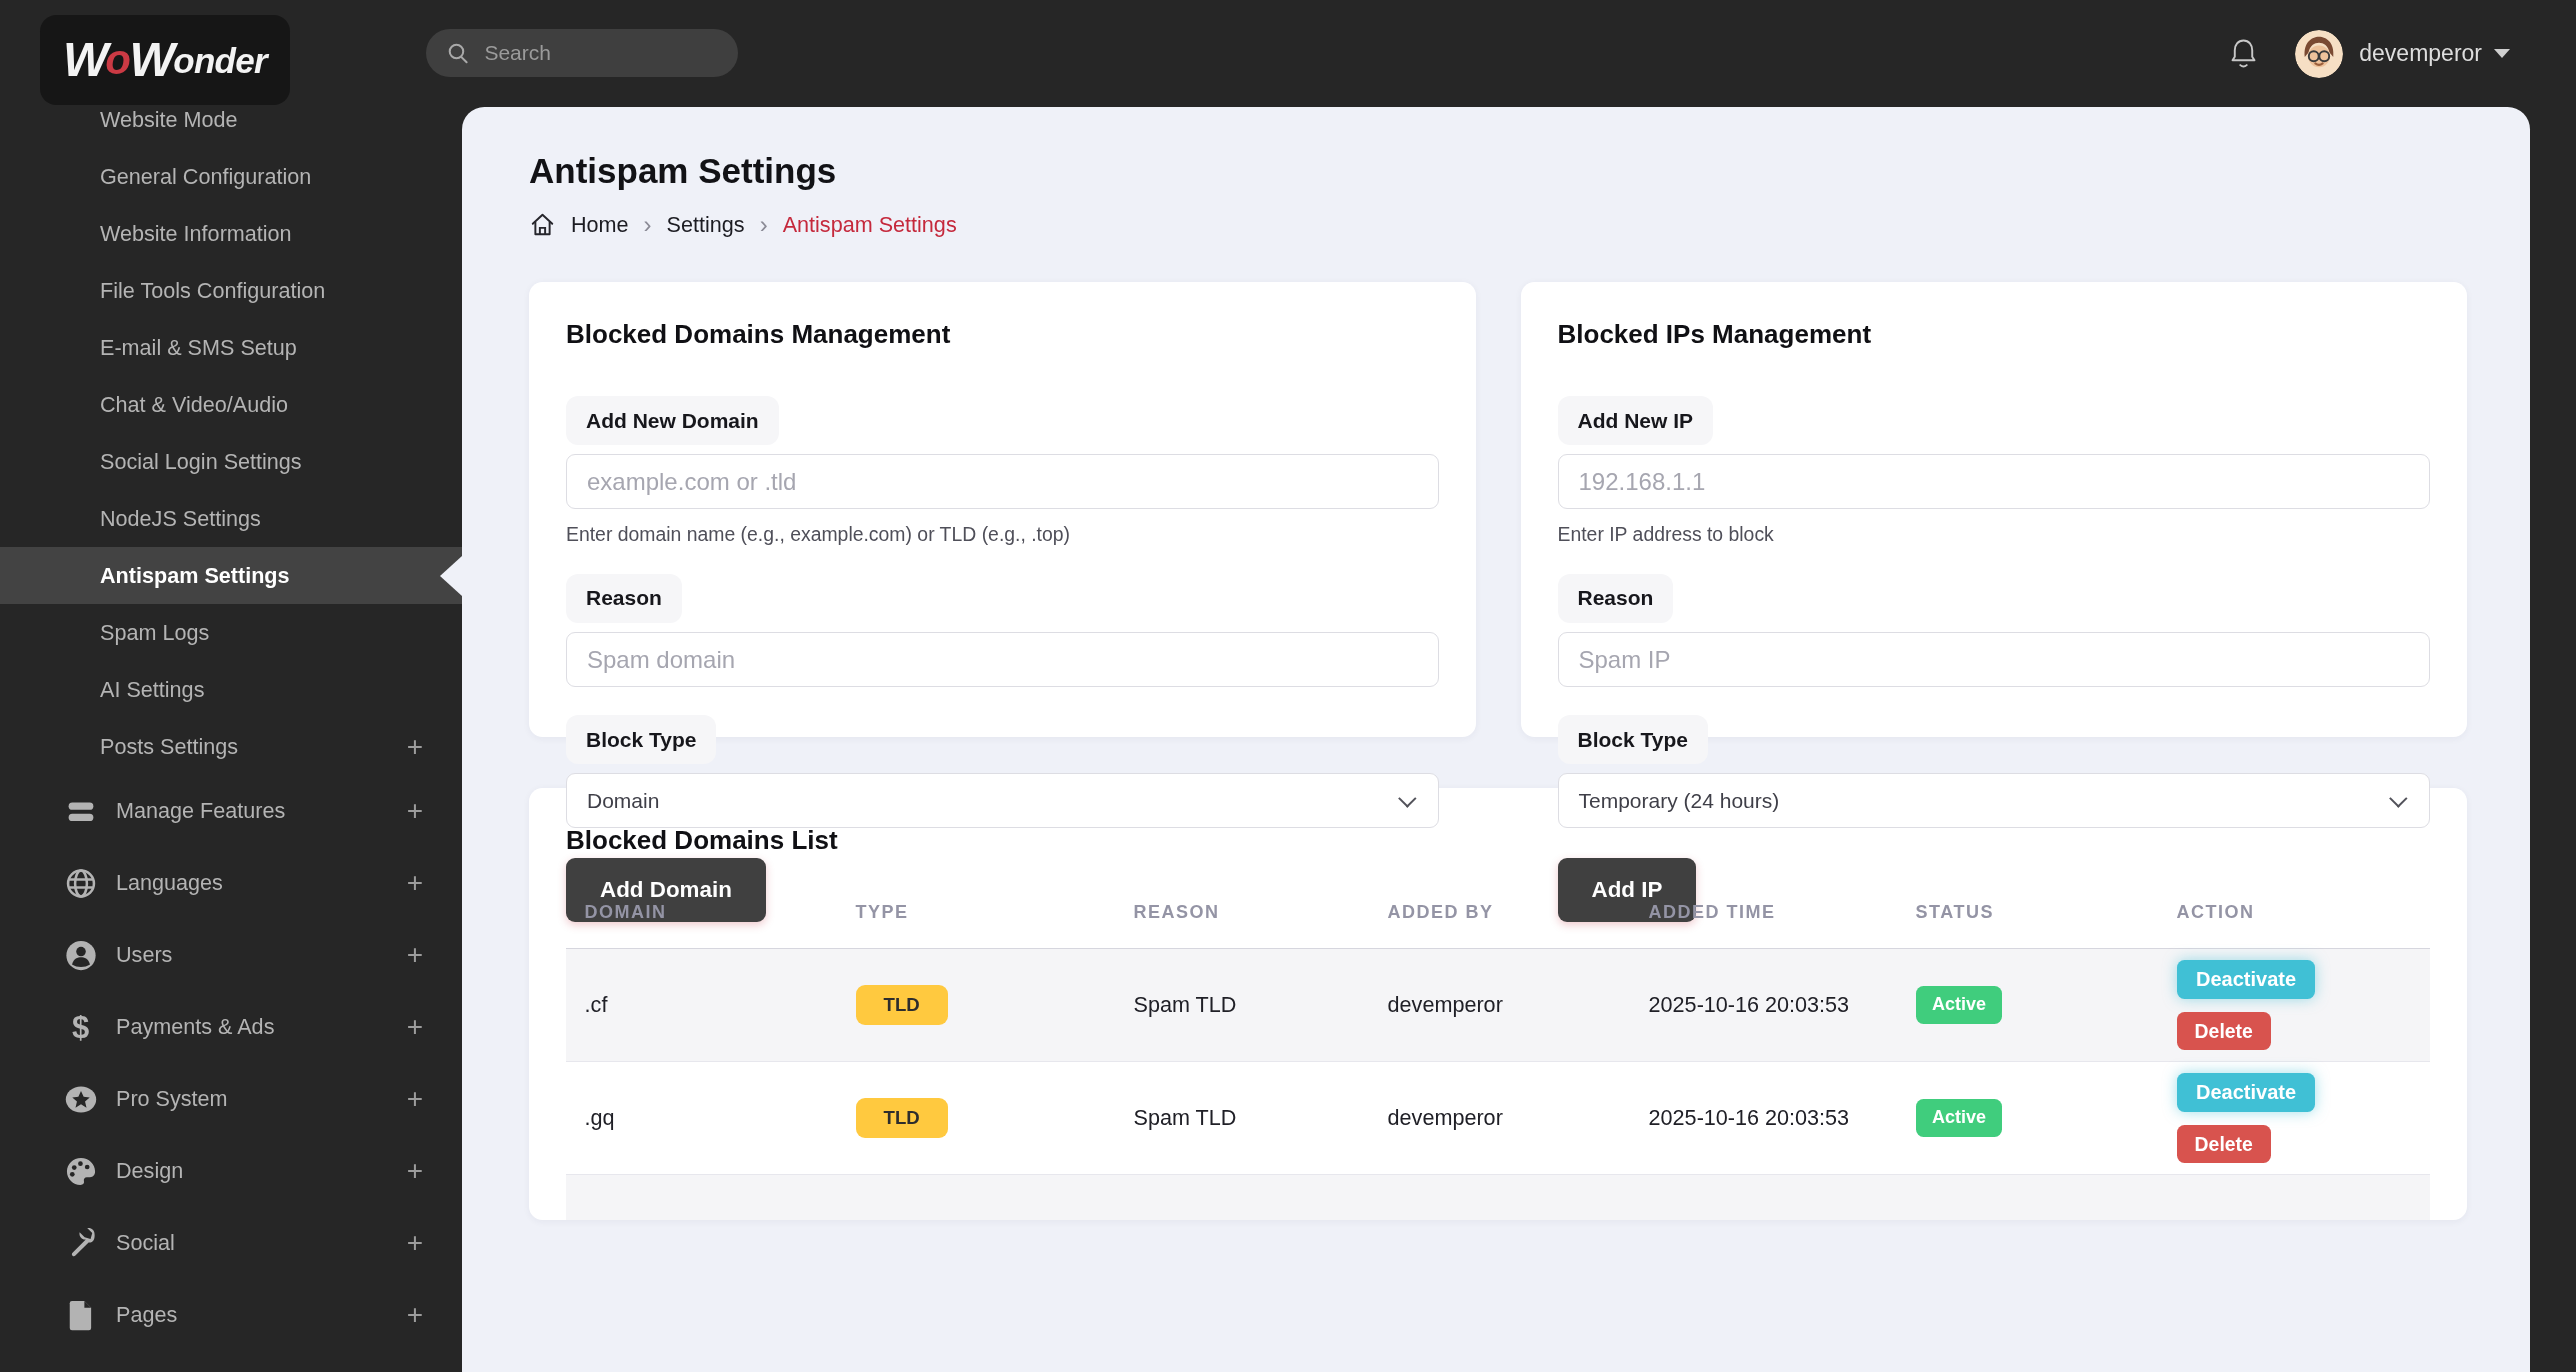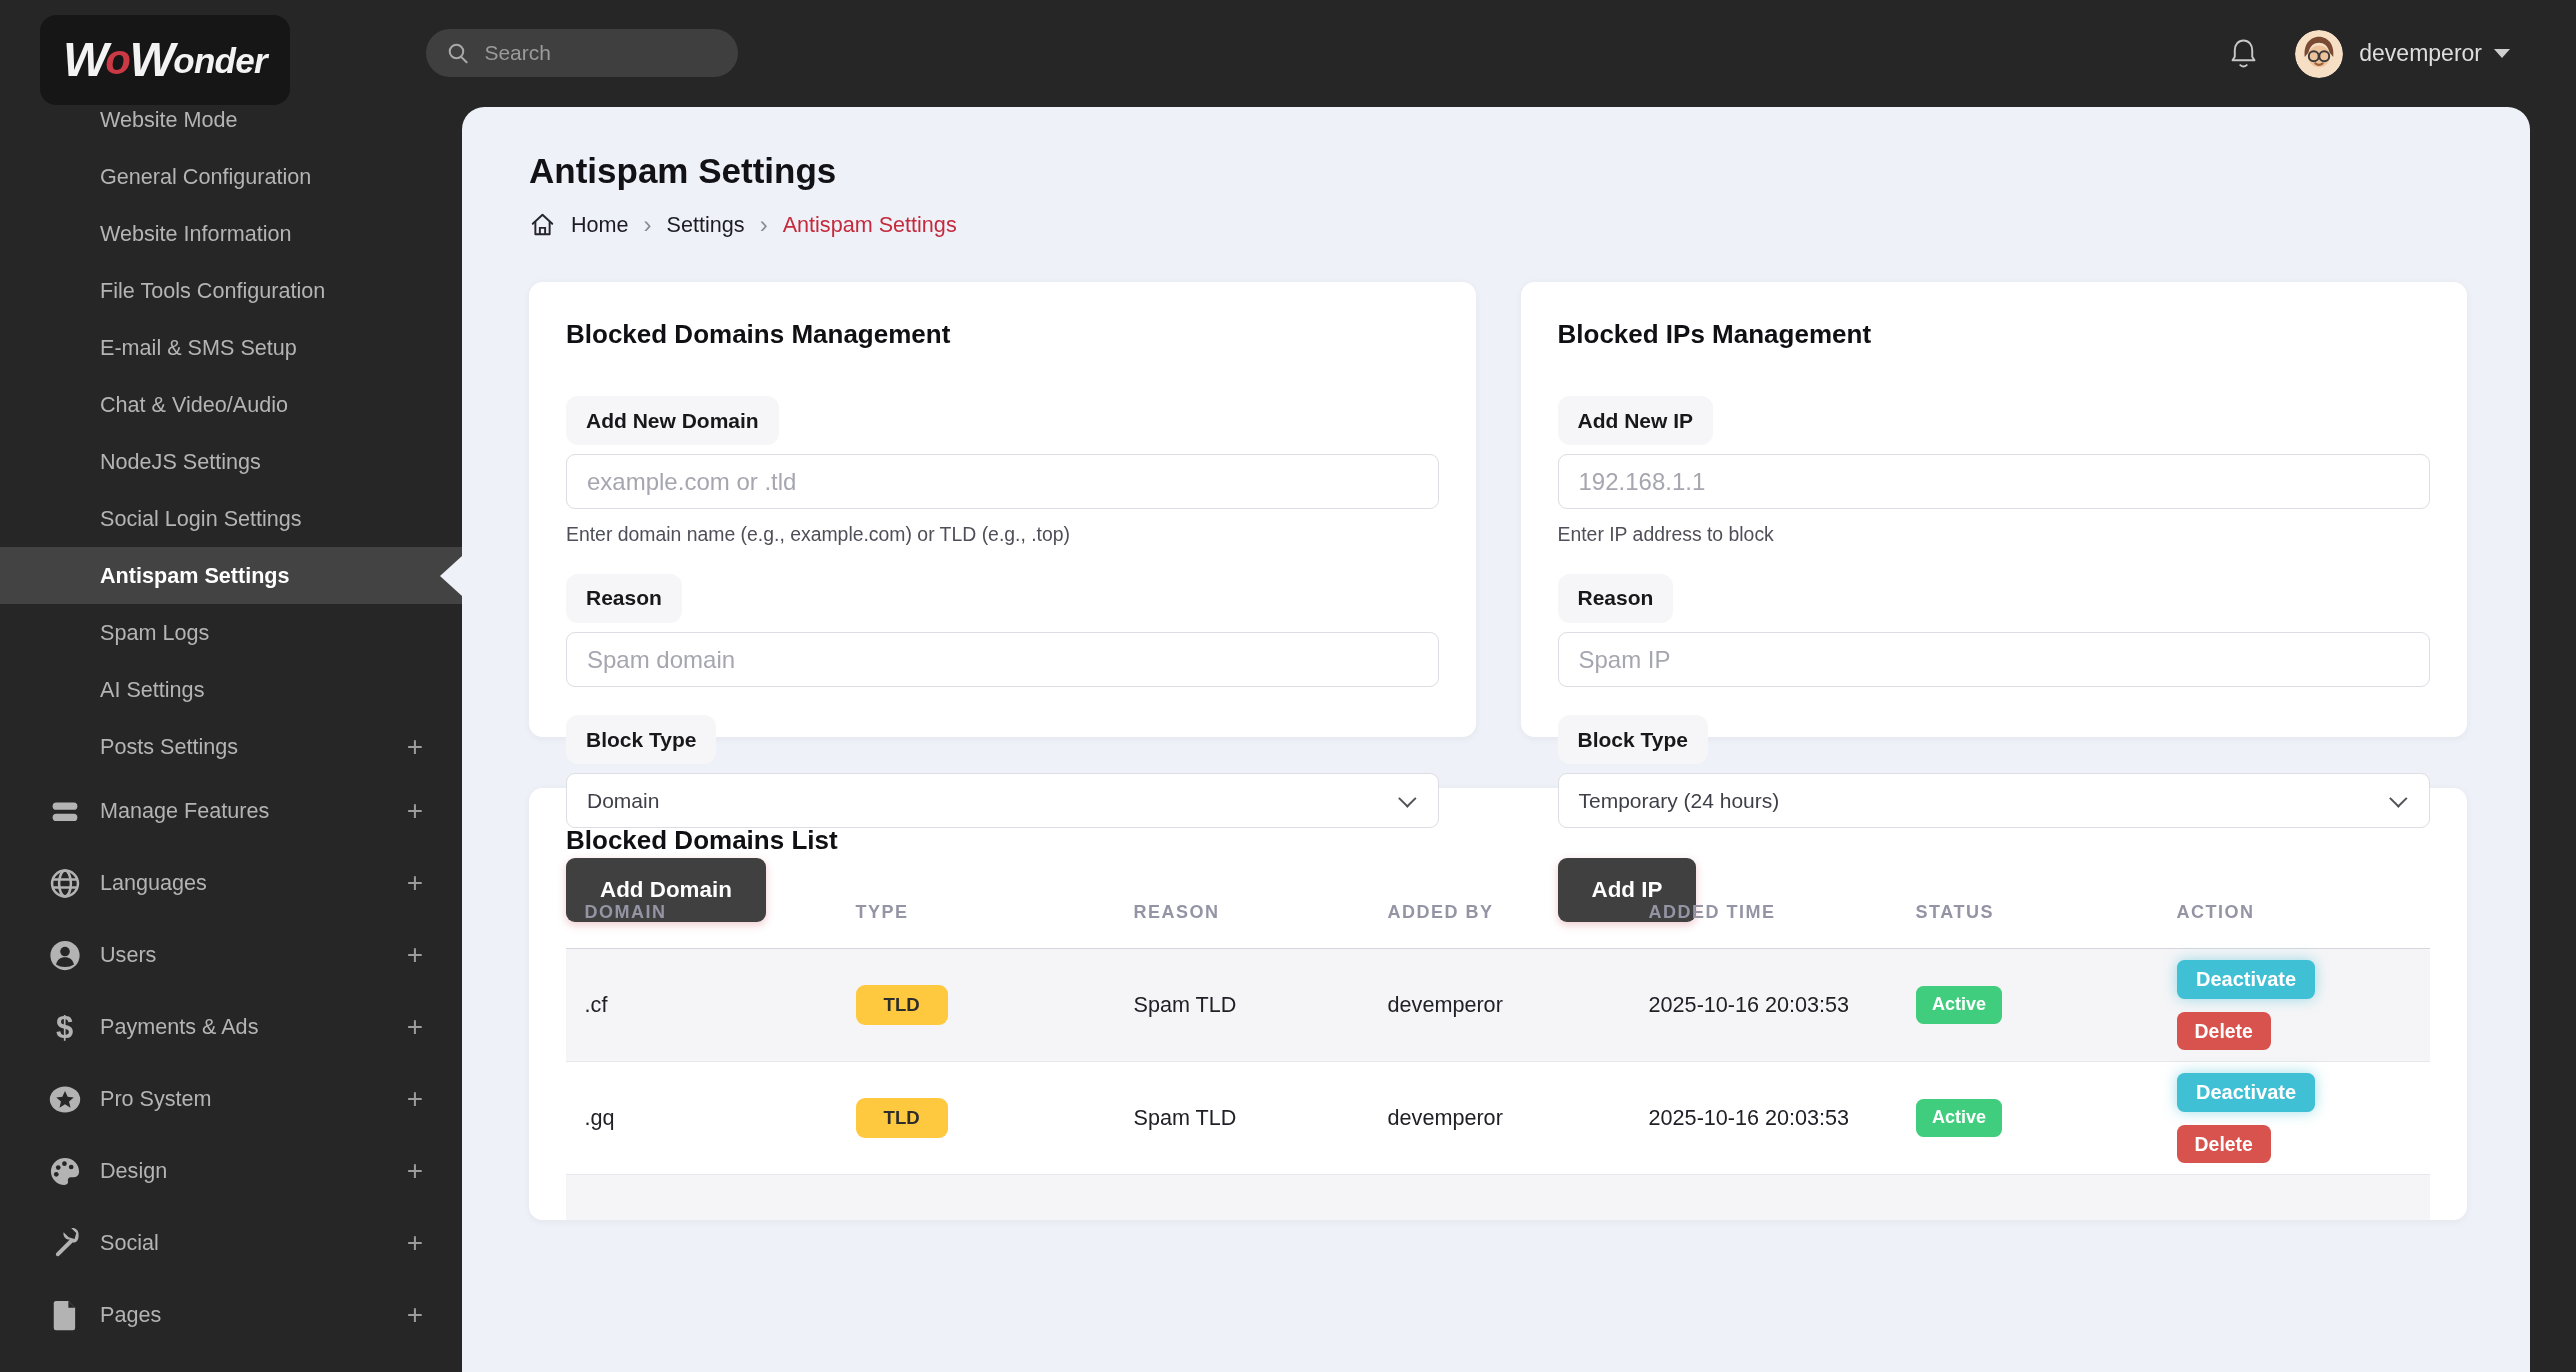--- a/index.html
+++ b/index.html
@@ -45,21 +45,21 @@
     width:0; height:0; cursor:pointer;
     border-left:8.2px solid transparent; border-right:8.2px solid transparent;
     border-top:9.7px solid #cfcfcf;
   }
   
   .menu{ position:absolute; left:0; top:91px; width:462px; z-index:1; }
   .mi{
     position:relative; height:57px; display:flex; align-items:center;
     color:#b4b4b4; font-size:21.6px; padding-left:100px; cursor:pointer;
   }
-  .mi.iconed{ height:72px; }
+  .mi.iconed{ height:72px;margin-left:16px; }
   .micon{
     position:absolute; left:46px; top:50%; transform:translateY(-50%);
     width:37px; height:37px; display:flex; align-items:center; justify-content:center;
   }
   .glyph-icon{ font-size:31px; font-weight:bold; color:#b3b3b3; }
   .plus{
     position:absolute; right:39px; top:50%; transform:translateY(-50%);
     font-size:28px; font-weight:300; color:#9c9c9c;
   }
   .mi.active{ background:#434343; color:#ffffff; font-weight:600; }
@@ -213,24 +213,24 @@
   <div class="mi">
       <span>File Tools Configuration</span>
     </div>
   <div class="mi">
       <span>E-mail &amp; SMS Setup</span>
     </div>
   <div class="mi">
       <span>Chat &amp; Video/Audio</span>
     </div>
   <div class="mi">
+      <span>Social Login Settings</span>
+    </div>
+  <div class="mi">
       <span>NodeJS Settings</span>
-    </div>
-  <div class="mi">
-      <span>Social Login Settings</span>
     </div>
   <div class="mi active">
       <span>Antispam Settings</span>
     </div>
   <div class="mi">
       <span>Spam Logs</span>
     </div>
   <div class="mi">
       <span>AI Settings</span>
     </div>

